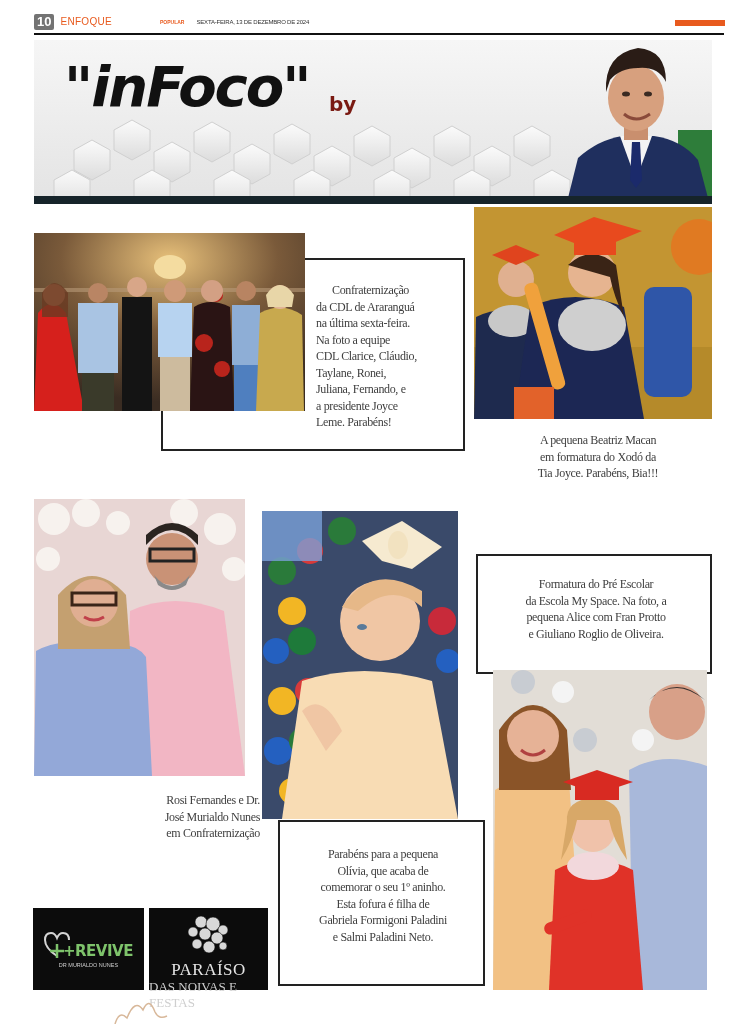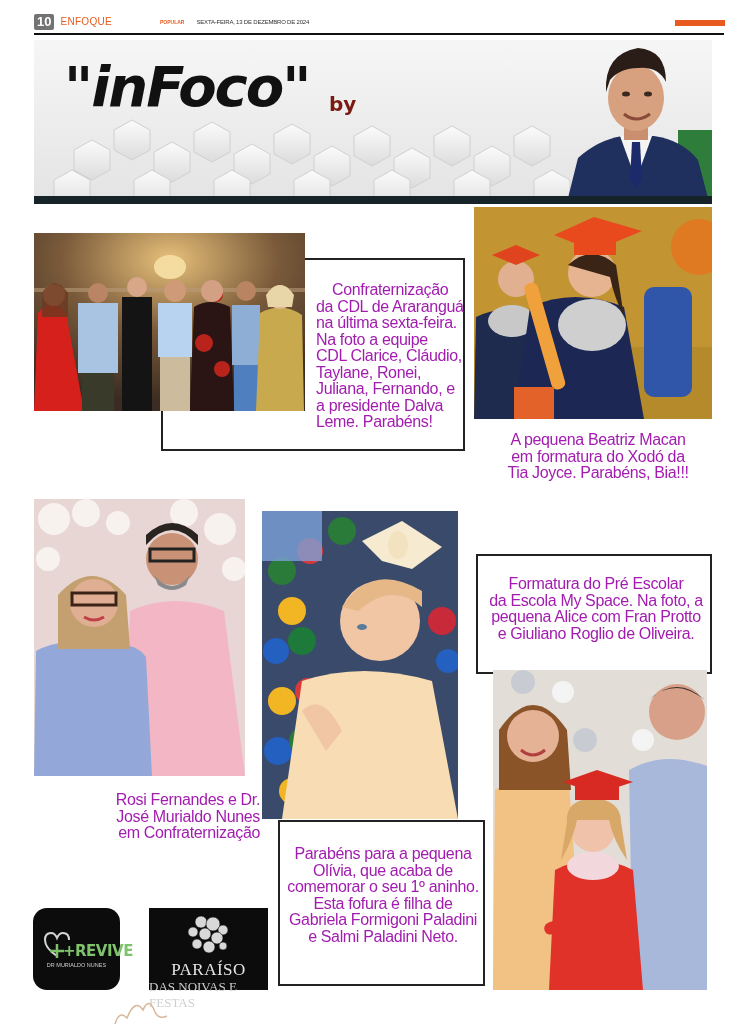--- a/index.html
+++ b/index.html
@@ -31,39 +31,39 @@
   .photo svg { display: block; width: 100%; height: 100%; }
 
   .p-cdl { left: 34px; top: 233px; width: 271px; height: 178px; }
   .p-bia { left: 474px; top: 207px; width: 238px; height: 212px; }
   .p-rosi { left: 34px; top: 499px; width: 211px; height: 277px; }
   .p-olivia { left: 262px; top: 511px; width: 196px; height: 308px; }
   .p-alice { left: 493px; top: 670px; width: 214px; height: 320px; }
 
   
   .cap-box { position: absolute; border: 2px solid #222; background: #fff; }
-  .caption { position: absolute; font-family: Liberation Sans, sans-serif; font-size: 16px; line-height: 16.5px; color: #a21caf; letter-spacing: -0.35px; }
+  .caption { position: absolute; font-family: Liberation Serif, serif; font-size: 12px; line-height: 16.5px; color: #404040; letter-spacing: -0.35px; }
 
   .box-cdl { left: 161px; top: 258px; width: 304px; height: 193px; border-left: 2px solid #222; }
   .cap-cdl { left: 316px; top: 282px; width: 150px; text-align: left; }
   .cap-cdl .l1 { padding-left: 16px; }
 
   .cap-bia { left: 480px; top: 432px; width: 236px; text-align: center; }
 
   .box-alice { left: 476px; top: 554px; width: 236px; height: 120px; }
   .cap-alice { left: 486px; top: 576px; width: 220px; text-align: center; }
 
   .cap-rosi { left: 40px; top: 792px; width: 220px; text-align: right; }
 
   .box-olivia { left: 278px; top: 820px; width: 207px; height: 166px; }
   .cap-olivia { left: 282px; top: 846px; width: 202px; text-align: center; }
 
   
   .logo { position: absolute; background: #0c0c0c; }
-  .logo-revive { left: 33px; top: 908px; width: 87px; height: 82px; border-radius: 14px; }
+  .logo-revive { left: 33px; top: 908px; width: 111px; height: 82px; }
   .logo-paraiso { left: 149px; top: 908px; width: 119px; height: 82px; }
   .revive-word { position: absolute; left: 30px; top: 34px; font-family: "DejaVu Sans", sans-serif; font-weight: bold; font-size: 15px; color: #7ec36b; letter-spacing: -0.5px; }
   .revive-sub { position: absolute; left: 0; width: 100%; top: 54px; text-align: center; font-family: "Liberation Sans", sans-serif; font-size: 5.5px; color: #cfcfcf; }
   .paraiso-word { position: absolute; left: 0; width: 100%; top: 52px; text-align: center; font-family: "Liberation Serif", serif; font-size: 17px; color: #e5e5e5; letter-spacing: 0.5px; }
   .paraiso-sub { position: absolute; left: 0; width: 100%; top: 71px; text-align: left; font-family: "Liberation Serif", serif; font-size: 13px; color: #cfcfcf; }
 
   .signature { position: absolute; left: 105px; top: 996px; width: 110px; height: 28px; }
 </style>
 </head>
 <body>
@@ -165,21 +165,21 @@
   </svg>
 </div>
 <div class="caption cap-cdl">
   <div class="l1">Confraternização</div>
   <div>da CDL de Araranguá</div>
   <div>na última sexta-feira.</div>
   <div>Na foto a equipe</div>
   <div>CDL Clarice, Cláudio,</div>
   <div>Taylane, Ronei,</div>
   <div>Juliana, Fernando, e</div>
-  <div>a presidente Dalva</div>
+  <div>a presidente Joyce</div>
   <div>Leme. Parabéns!</div>
 </div>
 
 <div class="photo p-bia" title="Beatriz Macan de beca e capelo na formatura">
   <svg viewBox="0 0 238 212" preserveAspectRatio="none">
     <rect width="238" height="212" fill="#b58a2a"></rect>
     <rect x="0" y="0" width="238" height="140" fill="#c99a36" opacity="0.7"></rect>
     <circle cx="225" cy="40" r="28" fill="#e07a22"></circle>
     <rect x="170" y="80" width="48" height="110" rx="10" fill="#2f56a8"></rect>
 

